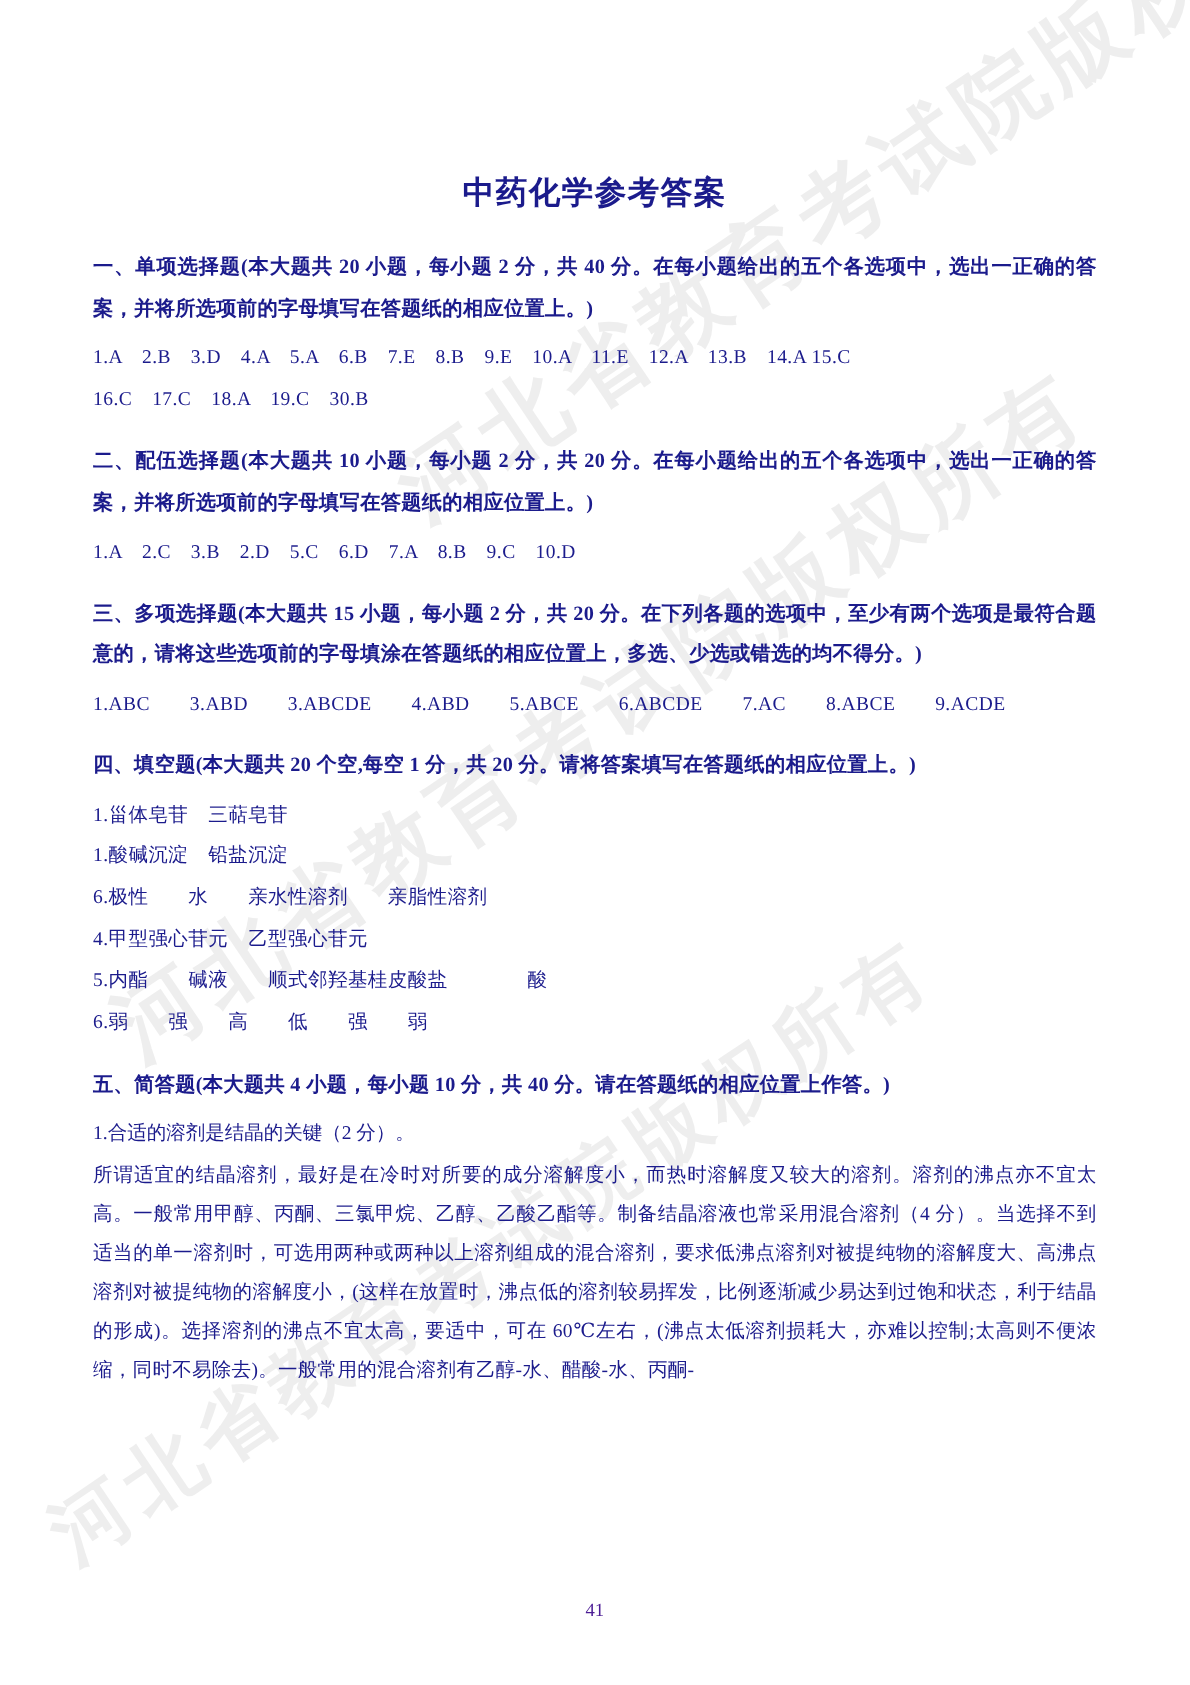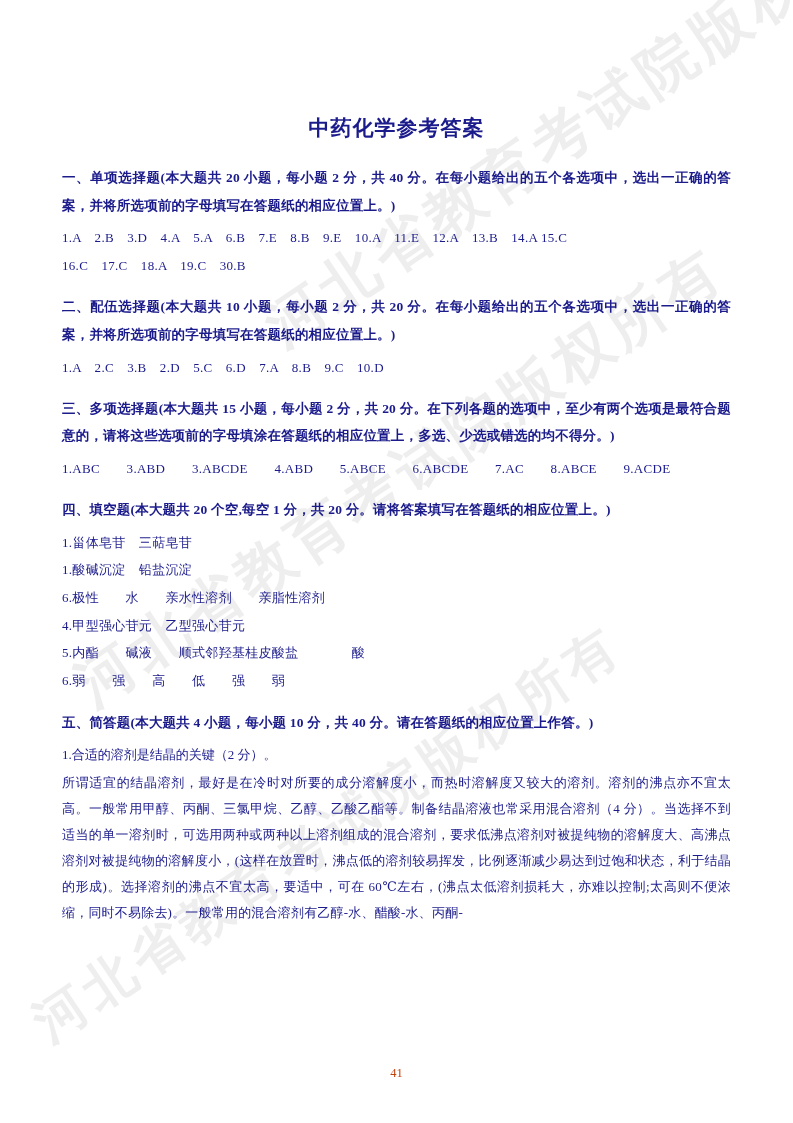--- a/index.html
+++ b/index.html
@@ -89,21 +89,21 @@
     margin: 2px 0;
     letter-spacing: 0.2px;
   }
   .page-number {
     position: absolute;
     bottom: 42px;
     left: 0;
     width: 793px;
     text-align: center;
     font-size: 12.5px;
-    color: #c2410c;
+    color: #4c1d95;
     z-index: 1;
   }
 </style>
 </head>
 <body>
 
 <div class="page">
 
   <div class="watermark">
     <span class="wm1">河北省教育考试院版权所有</span>

